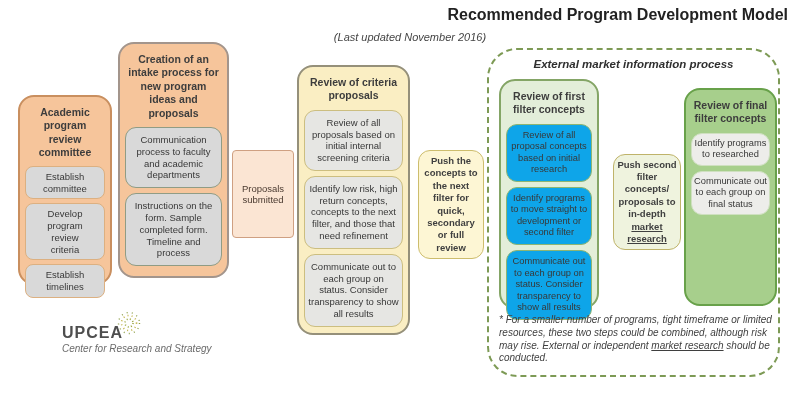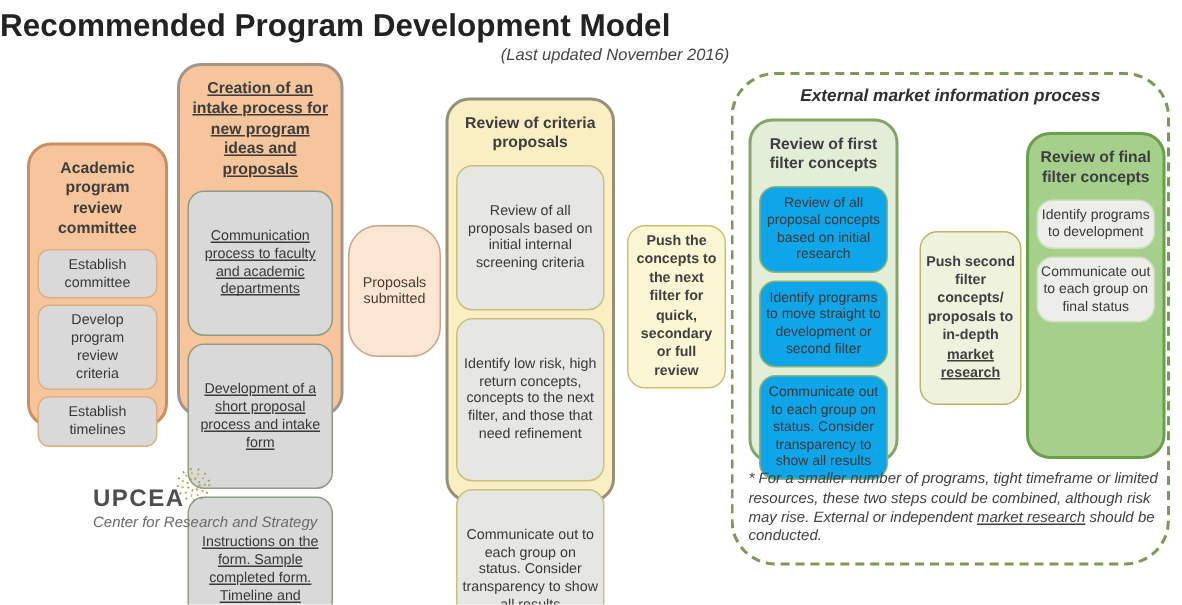--- a/index.html
+++ b/index.html
@@ -1,37 +1,37 @@
 <!DOCTYPE html>
 <html><head>
 <meta charset="utf-8">
 <style>
   html,body{margin:0;padding:0;background:#ffffff;}
   body{width:788px;height:403px;position:relative;font-family:"Liberation Sans",sans-serif;color:#3b3b3b;overflow:hidden;}
   .abs{position:absolute;box-sizing:border-box;}
-  .title{top:6px;left:0;width:788px;text-align:left;font-size:21px;font-weight:600;color:#222;}
+  .title{top:6px;left:0;width:788px;text-align:right;font-size:16px;font-weight:600;color:#222;}
   .subtitle{top:31px;left:16px;width:788px;text-align:center;font-size:11px;font-style:italic;color:#454545;}
   .bigbox{border-radius:16px;padding:5px 5px;display:flex;flex-direction:column;}
   .colhead{text-align:center;font-weight:600;font-size:10.5px;line-height:1.28;color:#3d3d3d;padding:4px 2px 2px 2px;}
   .sub{background:#d9d9d9;border-radius:8px;text-align:center;font-size:9.5px;line-height:1.24;padding:4px 13px;margin-top:5px;color:#383838;}
-  .sub-round{border-radius:11px;padding:24px 3px;}
+  .sub-round{border-radius:11px;padding:6px 3px;}
   
   #committee{left:18px;top:95px;width:94px;height:190px;background:#f6c59b;border:2px solid #c98f5f;}
   #committee .sub{border:1px solid #dcb081;margin-top:4px;}
-  #intake{left:118px;top:42px;width:111px;height:236px;background:#f6c59b;border:2px solid #a3958c;text-decoration:underline;}
+  #intake{left:118px;top:42px;width:111px;height:236px;background:#f6c59b;border:2px solid #a3958c;}
   #intake .sub{border:1px solid #909c85;}
-  #proposals{left:232px;top:150px;width:62px;height:88px;background:#fbe5d3;border:1.5px solid #cfa082;border-radius:20px;display:flex;align-items:center;justify-content:center;text-align:center;font-size:9.5px;color:#4a3a30;padding:3px;}
+  #proposals{left:232px;top:150px;width:62px;height:88px;background:#fbe5d3;border:1.5px solid #cfa082;border-radius:4px;display:flex;align-items:center;justify-content:center;text-align:center;font-size:9.5px;color:#4a3a30;padding:3px;}
   #initial{left:297px;top:65px;width:113px;height:270px;background:#faeec3;border:2px solid#95907a;}
   #initial .sub{background:#e6e6e3;border:1px solid #ccbe80;}
   #push1{left:418px;top:150px;width:66px;height:109px;background:#fdf6d4;border:1.5px solid #cdbd6d;border-radius:12px;display:flex;align-items:center;justify-content:center;text-align:center;font-size:9.5px;font-weight:600;color:#3f3f3f;padding:3px;line-height:1.3;}
   #external{left:487px;top:48px;width:293px;height:329px;border:2px dashed #7d9a55;border-radius:30px;}
   .ext-title{top:8px;left:0;width:100%;text-align:center;font-size:11.5px;font-weight:700;font-style:italic;color:#2f2f2f;}
   #firstFilter{left:10px;top:29px;width:100px;height:230px;background:#e3eed9;border:2px solid #84a566;}
   #firstFilter .sub{background:#0ea5e9;border:1px solid #8db573;font-size:9.3px;padding:5px 2px;}
-  #push2{left:124px;top:104px;width:68px;height:116px;background:#eff3de;border:1.5px solid #bfb36a;border-radius:12px;display:flex;align-items:center;justify-content:center;text-align:center;font-size:9.5px;font-weight:600;color:#3f3f3f;padding:3px;line-height:1.3;}
+  #push2{left:124px;top:104px;width:68px;height:96px;background:#eff3de;border:1.5px solid #bfb36a;border-radius:12px;display:flex;align-items:center;justify-content:center;text-align:center;font-size:9.5px;font-weight:600;color:#3f3f3f;padding:3px;line-height:1.3;}
   #finalFilter{left:195px;top:38px;width:93px;height:218px;background:#a7cf8c;border:2px solid #68a14a;}
   #finalFilter .sub{background:#ededea;border:1px solid #cfe0c0;font-size:9.3px;padding:4px 2px;}
   #footnote{left:10px;top:264px;width:273px;font-size:10px;font-style:italic;line-height:1.28;color:#3f3f3f;}
   .u{text-decoration:underline;}
   
   #logo{left:62px;top:312px;width:150px;height:48px;}
   #logo .name{font-size:16px;font-weight:700;letter-spacing:1px;color:#4e4e4e;margin-top:12px;}
   #logo .tagline{font-size:10px;color:#6b6b6b;margin-top:1px;font-style:italic;}
   #logo svg{position:absolute;left:52px;top:-2px;}
 </style>
@@ -44,21 +44,20 @@
 <div class="abs bigbox" id="committee">
   <div class="colhead">Academic program review committee</div>
   <div class="sub">Establish committee</div>
   <div class="sub">Develop program review criteria</div>
   <div class="sub">Establish timelines</div>
 </div>
 
 <div class="abs bigbox" id="intake">
   <div class="colhead">Creation of an intake process for new program ideas and proposals</div>
   <div class="sub sub-round">Communication process to faculty and academic departments</div>
-  <div class="sub sub-round">Development of a short proposal process and intake form</div>
   <div class="sub sub-round">Instructions on the form.  Sample completed form. Timeline and process</div>
 </div>
 
 <div class="abs" id="proposals">
   <span>Proposals submitted</span>
 </div>
 
 <div class="abs bigbox" id="initial">
   <div class="colhead">Review of criteria proposals</div>
   <div class="sub sub-round">Review of all proposals based on initial internal screening criteria</div>
@@ -79,21 +78,21 @@
     <div class="sub sub-round">Identify programs to move straight to development or second filter</div>
     <div class="sub sub-round">Communicate out to each group on status.  Consider transparency to show all results</div>
   </div>
 
   <div class="abs" id="push2">
     <span><span>Push second filter concepts/ proposals to in-depth </span><span class="u">market research</span></span>
   </div>
 
   <div class="abs bigbox" id="finalFilter">
     <div class="colhead">Review of final filter concepts</div>
-    <div class="sub sub-round">Identify programs to development</div>
+    <div class="sub sub-round">Identify programs to researched</div>
     <div class="sub sub-round">Communicate out to each group on final status</div>
   </div>
 
   <div class="abs" id="footnote">
     <span>* For a smaller number of programs, tight timeframe or limited resources, these two steps could be combined, although risk may rise.  External or independent </span><span class="u">market research</span><span> should be conducted.</span>
   </div>
 </div>
 
 <div class="abs" id="logo">
   <svg width="30" height="26" viewBox="0 0 30 26">

